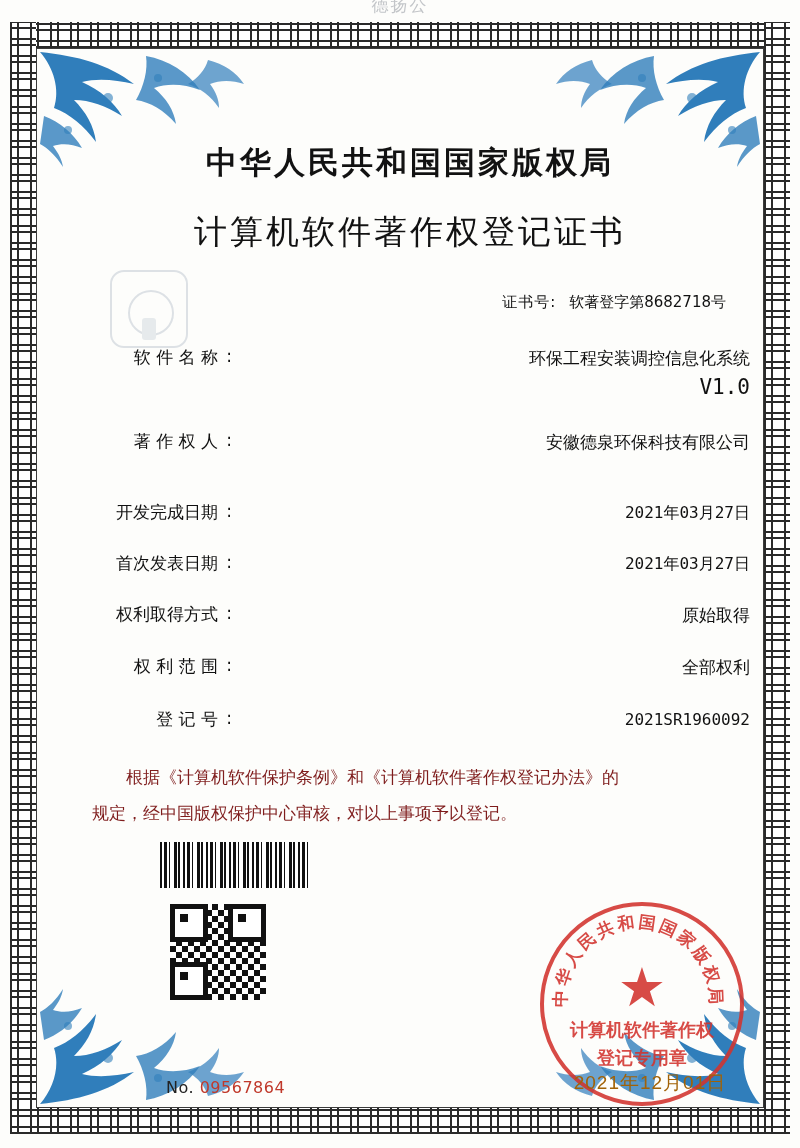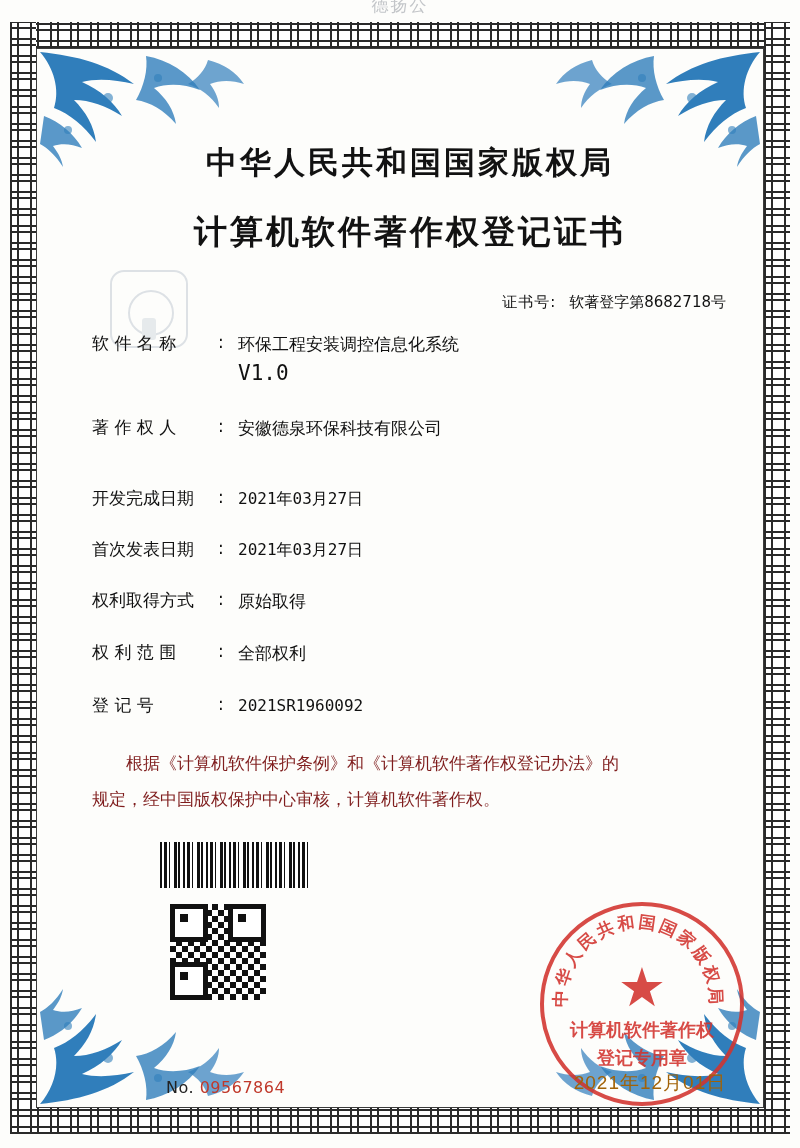--- a/index.html
+++ b/index.html
@@ -100,21 +100,21 @@
     font-size: 31px;
     font-weight: bold;
     letter-spacing: 3px;
     color: #121212;
     margin-top: 60px;
     font-family: "DejaVu Serif", serif;
   }
   .title-sub {
     text-align: center;
     font-size: 33px;
-    font-weight: bold;
+    font-weight: normal;
     letter-spacing: 3px;
     color: #121212;
     margin-top: 26px;
     font-family: "DejaVu Serif", serif;
   }
 
   .cert-no {
     margin-top: 38px;
     text-align: right;
     padding-right: 24px;
@@ -146,21 +146,21 @@
   }
   .emblem::after {
     content: "";
     position: absolute;
     left: 30px; top: 46px;
     width: 14px; height: 22px;
     background: #e3e7ea;
     border-radius: 3px;
   }
 
-  .fields { margin-top: 20px; position: relative; }
+  .fields { margin-top: 34px; position: relative; text-align: right; }
 
   .field-row {
     display: flex;
     align-items: flex-start;
     margin-bottom: 27px;
     font-size: 17px;
     color: #111;
   }
   .field-label {
     width: 148px;
@@ -424,21 +424,21 @@
         <div class="field-row">
           <div class="field-label">登 记 号</div>
           <div class="field-colon">:</div>
           <div class="field-value mono">2021SR1960092</div>
         </div>
 
       </div>
 
       <div class="para">
         <span class="indent"></span><span>根据《计算机软件保护条例》和《计算机软件著作权登记办法》的</span><br>
-        <span>规定，经中国版权保护中心审核，计算机软件著作权。</span>
+        <span>规定，经中国版权保护中心审核，对以上事项予以登记。</span>
       </div>
 
       <div class="codes">
         <div class="barcode"></div>
         <div class="qr">
           <div class="finder f1"></div>
           <div class="finder f2"></div>
           <div class="finder f3"></div>
         </div>
       </div>

